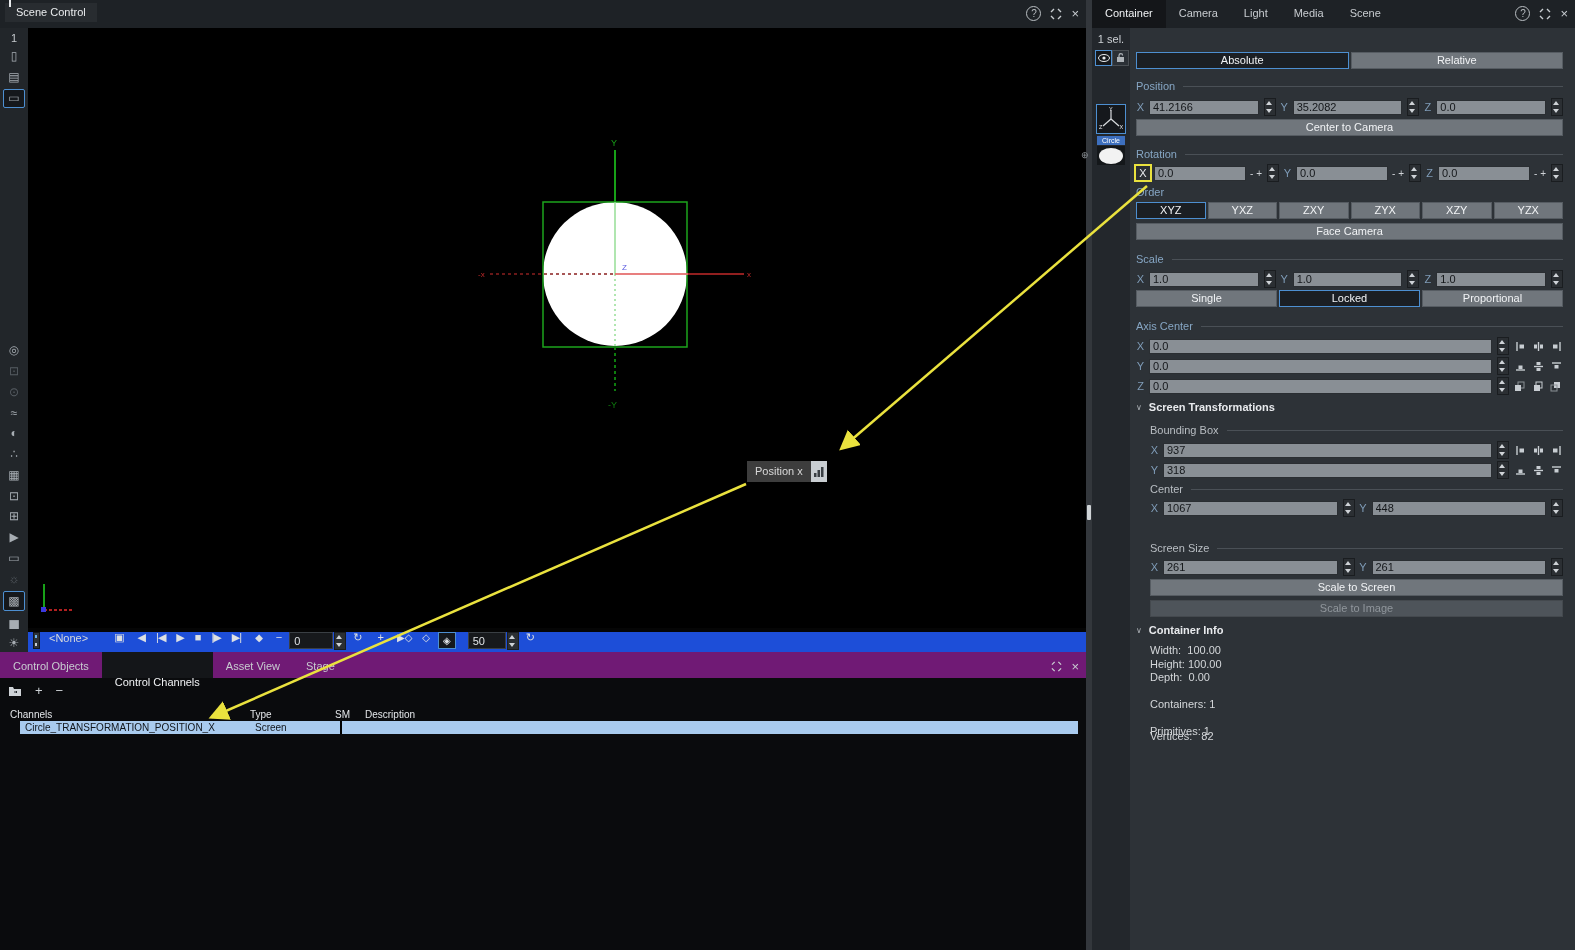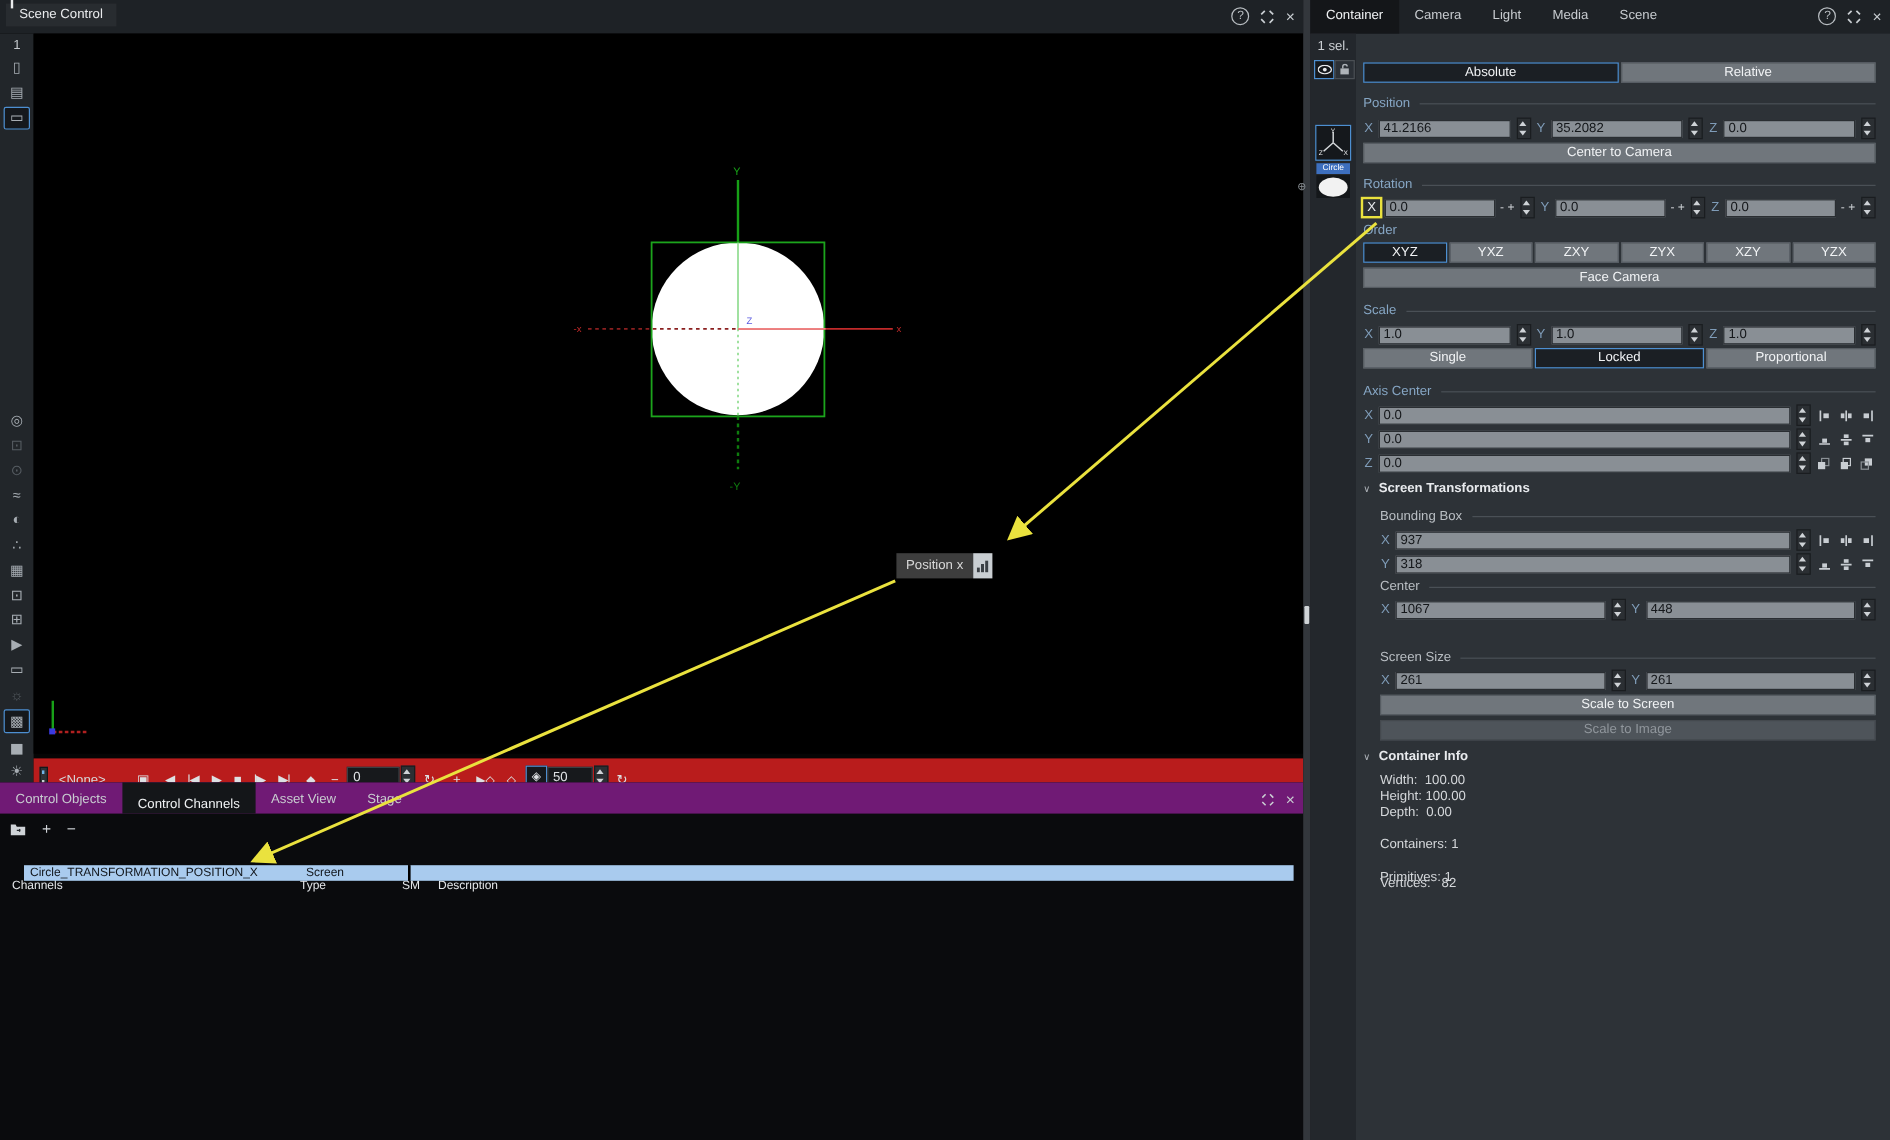--- a/index.html
+++ b/index.html
@@ -3,21 +3,21 @@
 <meta charset="utf-8">
 <style>
   html,body{margin:0;padding:0;background:#000;}
   #root{position:relative;width:1575px;height:950px;background:#050505;overflow:hidden;
         font-family:"Liberation Sans",sans-serif;-webkit-font-smoothing:antialiased;}
   .abs{position:absolute;}
   
   .se-titlebar{left:0;top:0;width:1086px;height:28px;background:#1e2226;}
   .left-toolbar{left:0;top:28px;width:28px;height:624px;background:#22262a;display:flex;flex-direction:column;align-items:center;}
   .viewport{left:28px;top:28px;width:1058px;height:600px;background:#000;}
-  .playbar{left:28px;top:632px;width:1058px;height:24px;background:#b91c1c;display:flex;align-items:flex-end;}
+  .playbar{left:28px;top:632px;width:1058px;height:24px;background:#1d4ed8;display:flex;align-items:flex-start;}
   .bottom-panel{left:0;top:652px;width:1086px;height:298px;background:#0a0b0d;}
   .divider{left:1086px;top:0;width:6px;height:950px;background:#33373c;}
   .div-handle{left:1087px;top:505px;width:4px;height:15px;background:#cfd3d6;border-radius:1px;}
   .rpanel{left:1092px;top:0;width:483px;height:950px;background:#2d3237;}
   
   .wtab{display:inline-block;margin:3px 0 0 5px;padding:3px 11px 4px;background:#282c30;color:#e9ebed;font-size:11px;}
   .win-icons{position:absolute;right:7px;top:6px;display:flex;gap:9px;align-items:center;}
   .help-ic{width:13px;height:13px;border:1px solid #b9bec2;border-radius:50%;color:#b9bec2;font-size:10px;line-height:13px;text-align:center;}
   .x-ic{color:#c9ced2;font-size:13px;line-height:13px;}
   .tabstrip{display:flex;height:28px;align-items:stretch;background:#1e2226;}
@@ -39,21 +39,21 @@
   .conn{width:5px;height:15px;margin-left:5px;background:#2e3236;border:1px solid #15171a;position:relative;flex:none;}
   .conn::before{content:"";position:absolute;left:1px;top:2px;width:2px;height:3px;background:#6fb3e8;}
   .conn::after{content:"";position:absolute;left:1px;bottom:2px;width:2px;height:3px;background:#c9ced2;}
   .spin{flex:none;width:10px;height:16px;background:#2b2f33;border:1px solid #1a1d20;position:relative;margin-left:1px;}
   .spin::before{content:"";position:absolute;left:1px;top:2px;border-left:3px solid transparent;border-right:3px solid transparent;border-bottom:4px solid #cfd3d7;}
   .spin::after{content:"";position:absolute;left:1px;bottom:2px;border-left:3px solid transparent;border-right:3px solid transparent;border-top:4px solid #cfd3d7;}
   
   .bp-tabs{position:absolute;left:0;top:0;width:100%;height:26px;background:#701a75;display:flex;}
   .bp-tools{position:absolute;left:8px;top:32px;display:flex;gap:13px;align-items:center;}
   .tool-ic{color:#cfd3d7;font-size:13px;line-height:1;}
-  .bp-headrow{position:absolute;left:0;top:57px;width:100%;display:flex;color:#e3e6e9;font-size:10px;padding-left:10px;box-sizing:border-box;margin-top:24px;}
+  .bp-headrow{position:absolute;left:0;top:57px;width:100%;display:flex;color:#e3e6e9;font-size:10px;padding-left:10px;box-sizing:border-box;}
   .col-ch{width:240px;} .col-ty{width:85px;} .col-sm{width:30px;} .col-de{flex:1;}
   .bp-row{position:absolute;left:20px;top:69px;width:1058px;height:13px;background:#a9cbee;display:flex;align-items:center;font-size:10px;color:#11151a;}
   .bp-row .c1{width:230px;padding-left:5px;} .bp-row .c2{width:85px;} .bp-row .c3{width:30px;}
   .smbox{width:9px;height:9px;background:#1c2024;border:1px solid #000;}
   
   .rp-strip{position:absolute;left:0;top:28px;width:38px;bottom:0;background:#23272c;}
   .rp-main{position:absolute;left:38px;top:28px;right:0;bottom:0;font-size:11px;}
   .r{position:absolute;left:6px;right:12px;}
   .sel-count{position:absolute;left:0;top:5px;width:38px;text-align:center;color:#cdd1d5;font-size:11px;}
   .strip-btn{position:absolute;width:15px;height:14px;display:flex;align-items:center;justify-content:center;border:1px solid #4a4f54;background:#2b3036;}
@@ -166,29 +166,29 @@
     <span class="pb-ic">▶|</span>
     <span class="pb-key" style="margin-left:14px">◆</span>
     <span class="pb-ic" style="margin-left:13px">−</span>
     <input class="pb-input" value="0" style="">
     <span class="spin"></span>
     <span class="pb-ic" style="margin-left:7px">↻</span>
     <span class="pb-ic" style="margin-left:16px">+</span>
     <span class="pb-key" style="margin-left:14px">▶◇</span>
     <span class="pb-key">◇</span>
     <span class="pb-key sel">◈</span>
-    <input class="pb-input" style="width: 28px; margin-left: 0;" value="50">
+    <input class="pb-input" style="width: 28px; margin-left: 12px;" value="50">
     <span class="spin"></span>
     <span class="pb-ic" style="margin-left:7px">↻</span>
   </div>
 
   <div class="abs bottom-panel">
     <div class="bp-tabs">
       <span class="tab" style="padding-top:8px">Control Objects</span>
-      <span class="tab on" style="padding-top:12px">Control Channels</span>
+      <span class="tab on" style="padding-top:24px">Control Channels</span>
       <span class="tab" style="padding-top:8px">Asset View</span>
       <span class="tab" style="padding-top:8px">Stage</span>
       <span class="win-icons" style="top:8px">
         <svg width="11" height="11" viewBox="0 0 12 12">
           <g stroke="#c9ced2" stroke-width="1.4" fill="none">
               <path d="M1 4 L4 1 M8 1 L11 4 M11 8 L8 11 M4 11 L1 8"></path>
             </g>
         </svg>
         <span class="x-ic">×</span>
       </span>

